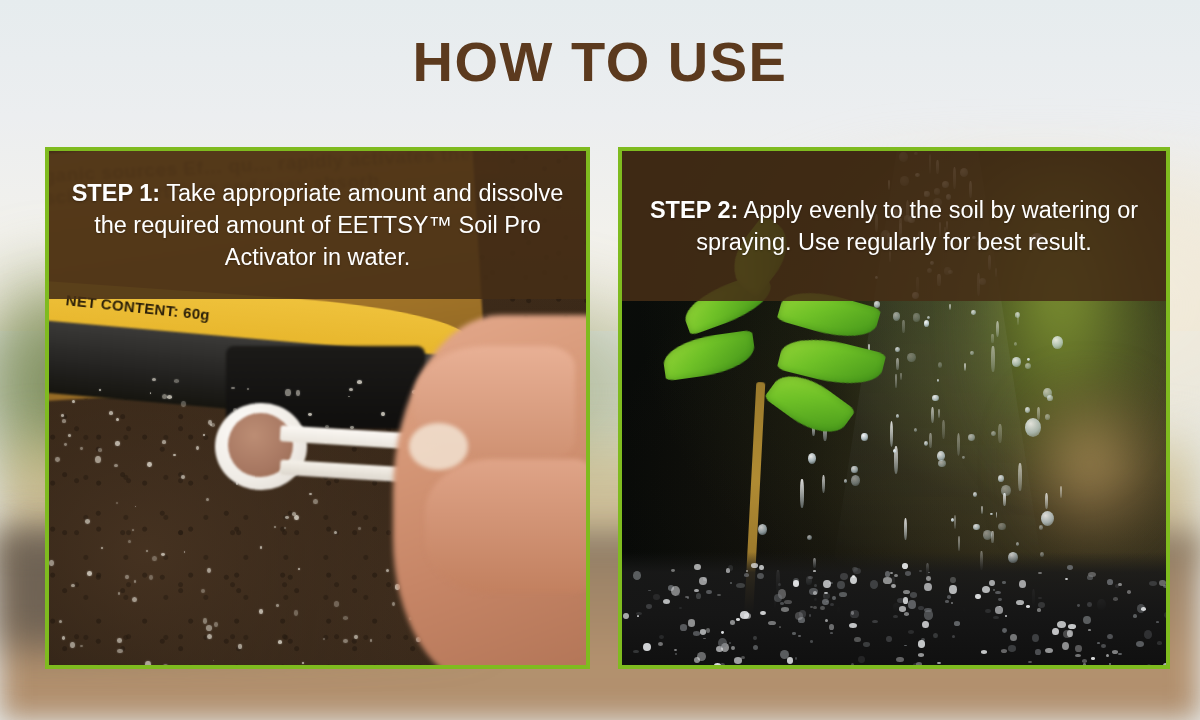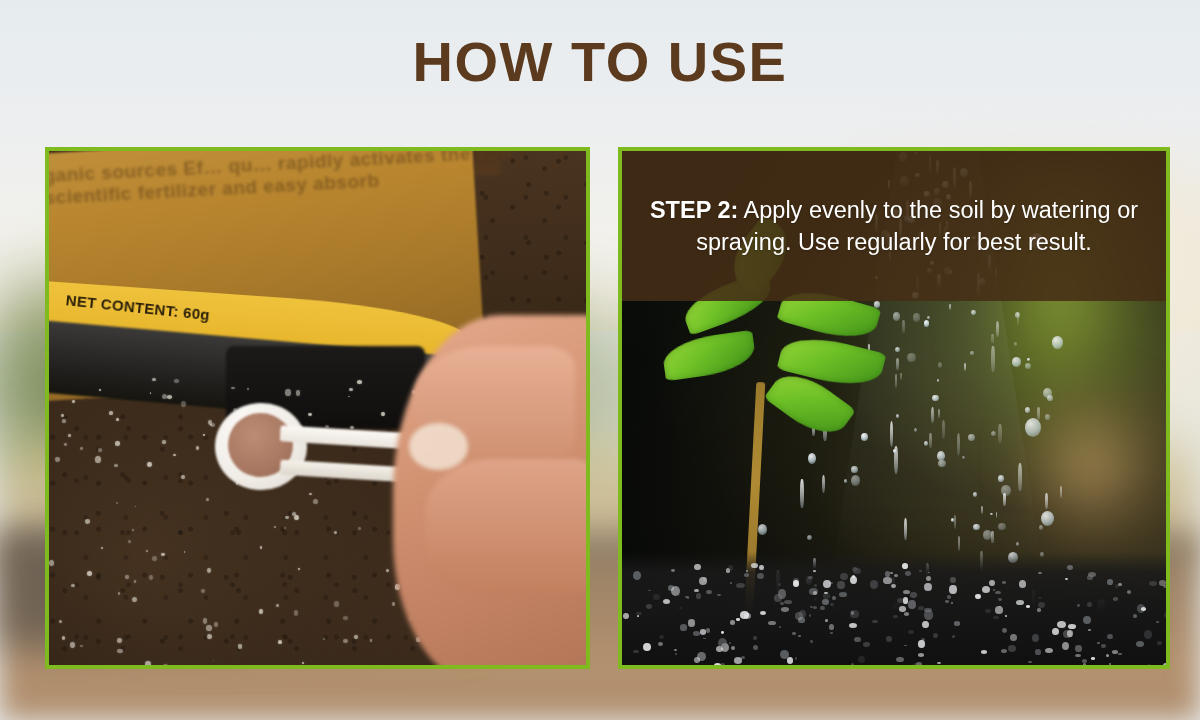--- a/index.html
+++ b/index.html
@@ -487,20 +487,26 @@
       <div class="scoop-handle"></div>
       <div class="scoop-handle2"></div>
       <div class="scoop-knob"></div>
 
       <div class="hand"></div>
       <div class="finger1"></div>
       <div class="finger2"></div>
       <div class="thumbnail-pale"></div>
     </div>
 
+    <div class="band band-left">
+      <p>
+        <b>STEP 1:</b>
+        <span>  Take appropriate amount and dissolve the required amount of EETTSY™ Soil Pro Activator in water.</span>
+      </p>
+    </div>
   </div>
 
   <div class="panel panel-right">
     <div class="photo">
       <div class="dark-bg"></div>
       <div class="blur-green"></div>
       <div class="blur-tan"></div>
 
       <div class="water-cone"></div>
       <div class="drops">

